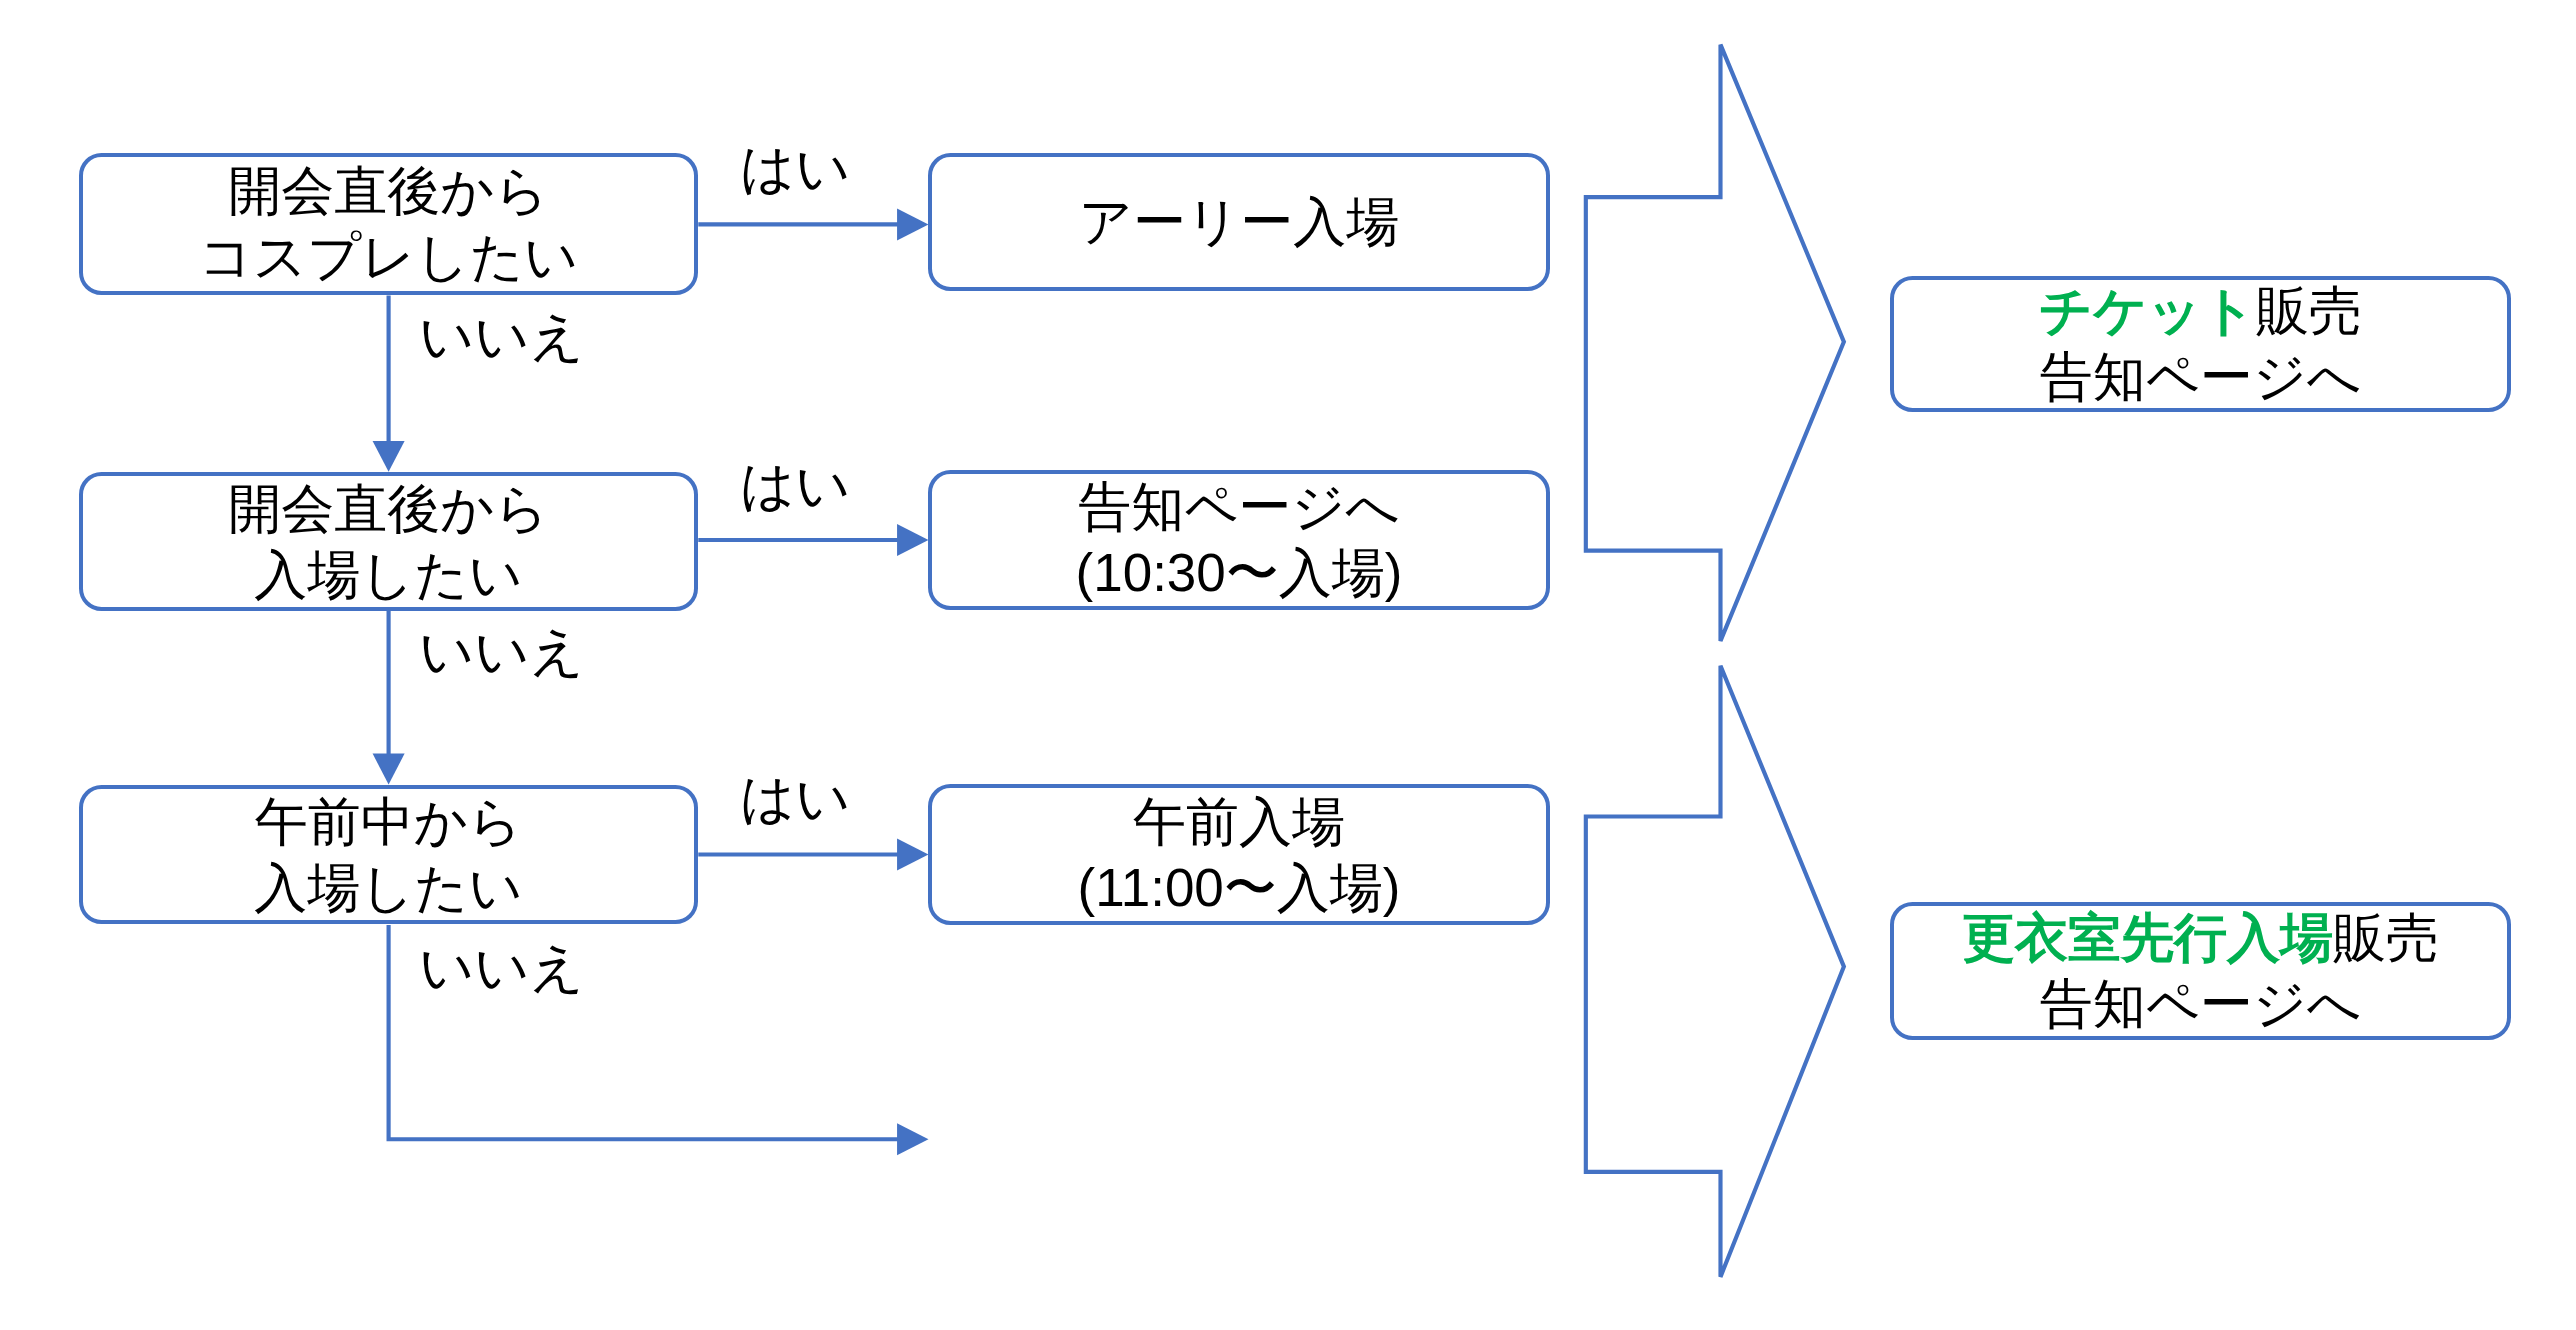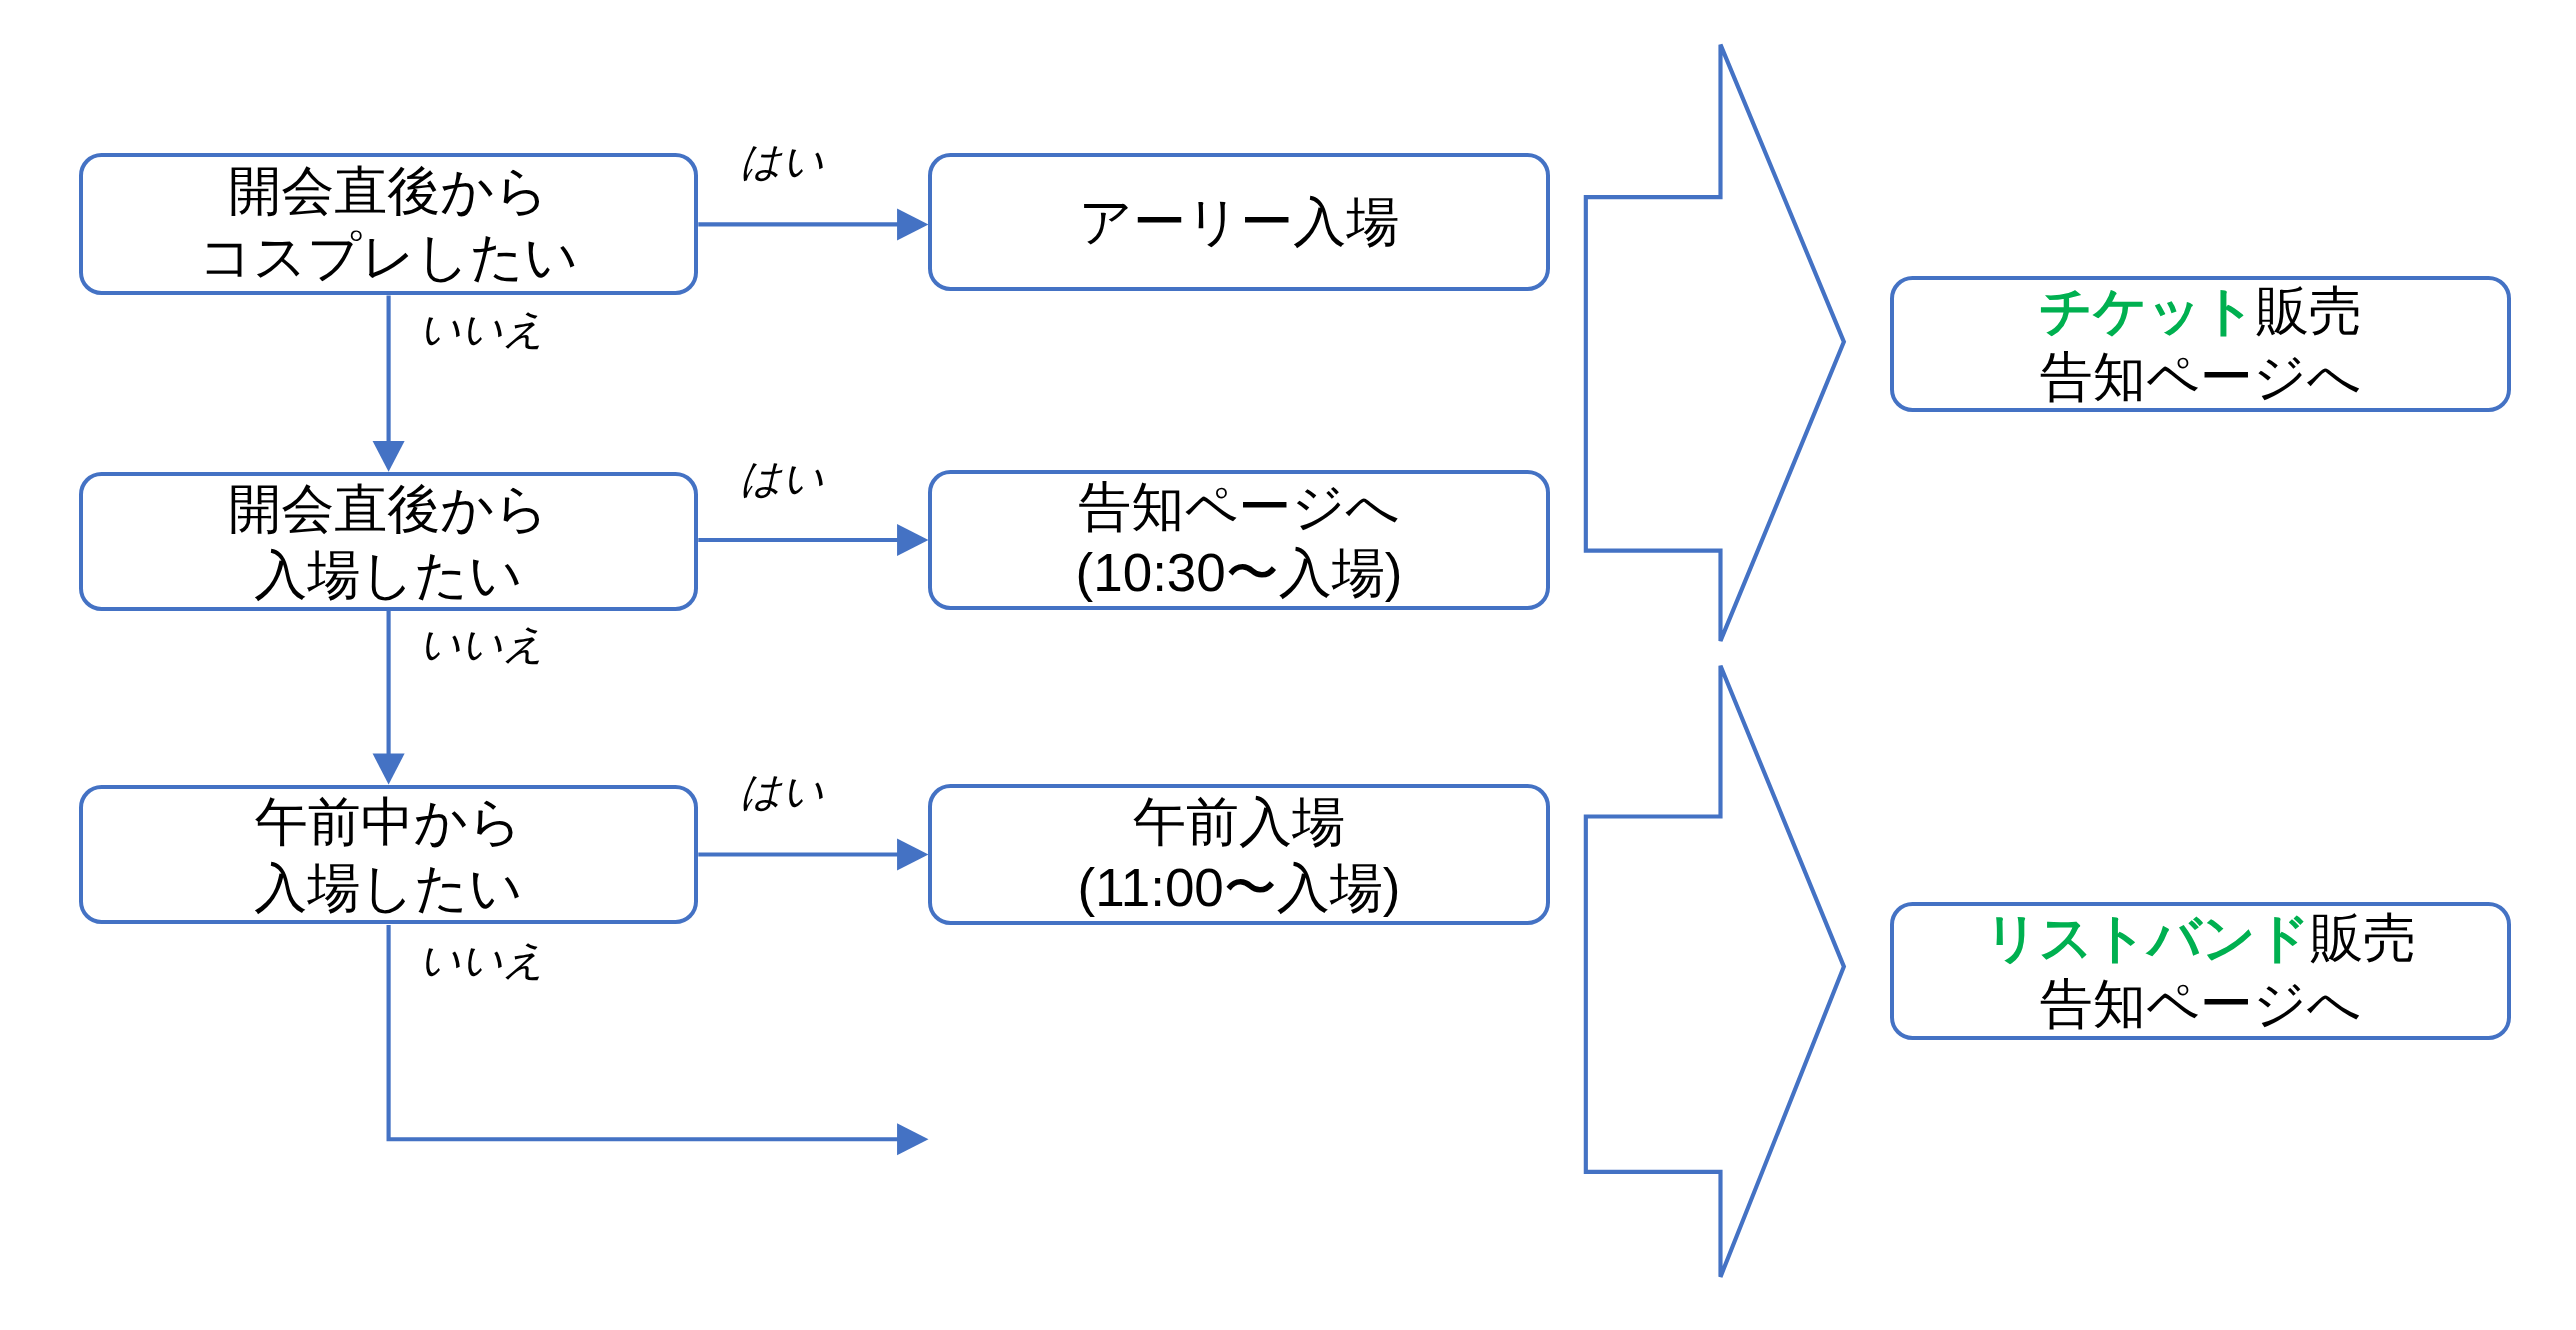--- a/index.html
+++ b/index.html
@@ -32,24 +32,23 @@
     background:var(--background);
     display:flex;flex-direction:column;
     align-items:center;justify-content:center;
     text-align:center;
     font-size:53px;line-height:66px;
     color:var(--ink);
     white-space:nowrap;
   }
   .edge-label{
     position:absolute;
-    font-size:41px;line-height:1;
+    font-size:54px;line-height:1;
     color:var(--ink);
     white-space:nowrap;
-    font-style:italic;
   }
   .hl{color:var(--green);font-weight:bold;}
 </style>
 </head>
 <body>
 
 <div class="stage">
 
   <svg class="overlay" viewBox="0 0 4342 2243">
 
@@ -104,21 +103,21 @@
     <div>(11:00〜入場)</div>
   </div>
 
 
   <div class="node" style="left:1890px;top:276px;width:621px;height:136px">
     <div><span class="hl">チケット</span><span>販売</span></div>
     <div>告知ページへ</div>
   </div>
 
   <div class="node" style="left:1890px;top:902px;width:621px;height:138px">
-    <div><span class="hl">リストバンド</span><span>販売</span></div>
+    <div><span class="hl">更衣室先行入場</span><span>販売</span></div>
     <div>告知ページへ</div>
   </div>
 
   <div class="edge-label" style="left:740px;top:141px">はい</div>
   <div class="edge-label" style="left:740px;top:458px">はい</div>
   <div class="edge-label" style="left:740px;top:771px">はい</div>
 
   <div class="edge-label" style="left:419px;top:309px">いいえ</div>
   <div class="edge-label" style="left:419px;top:624px">いいえ</div>
   <div class="edge-label" style="left:419px;top:940px">いいえ</div>

